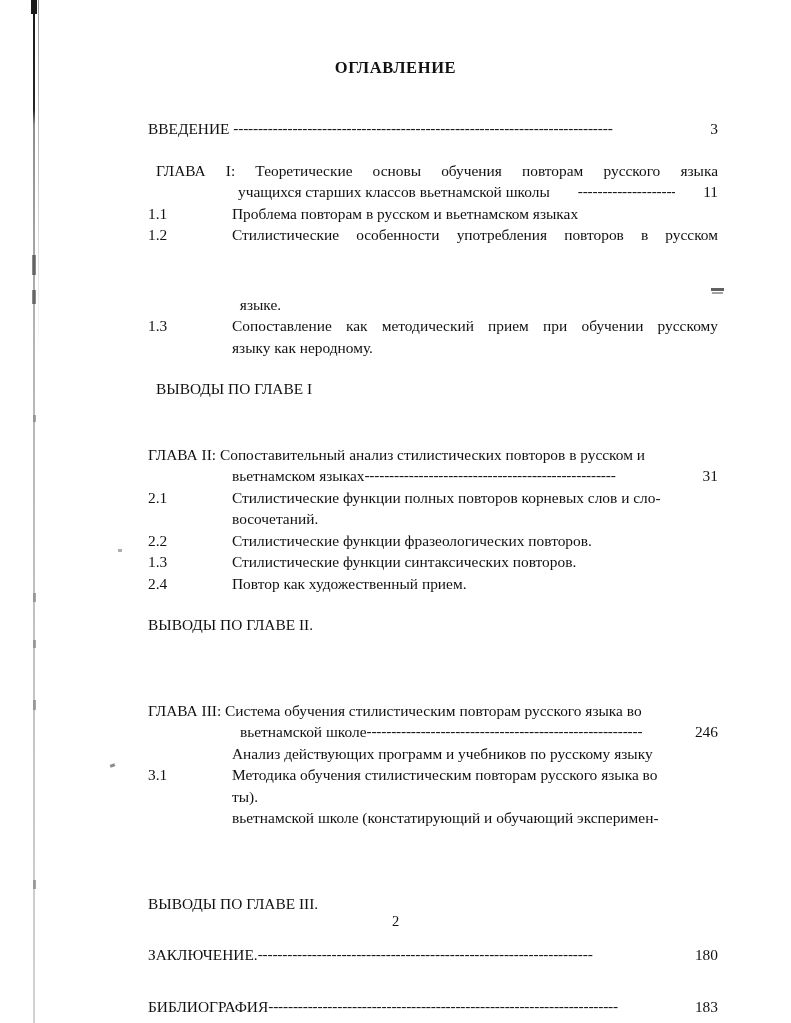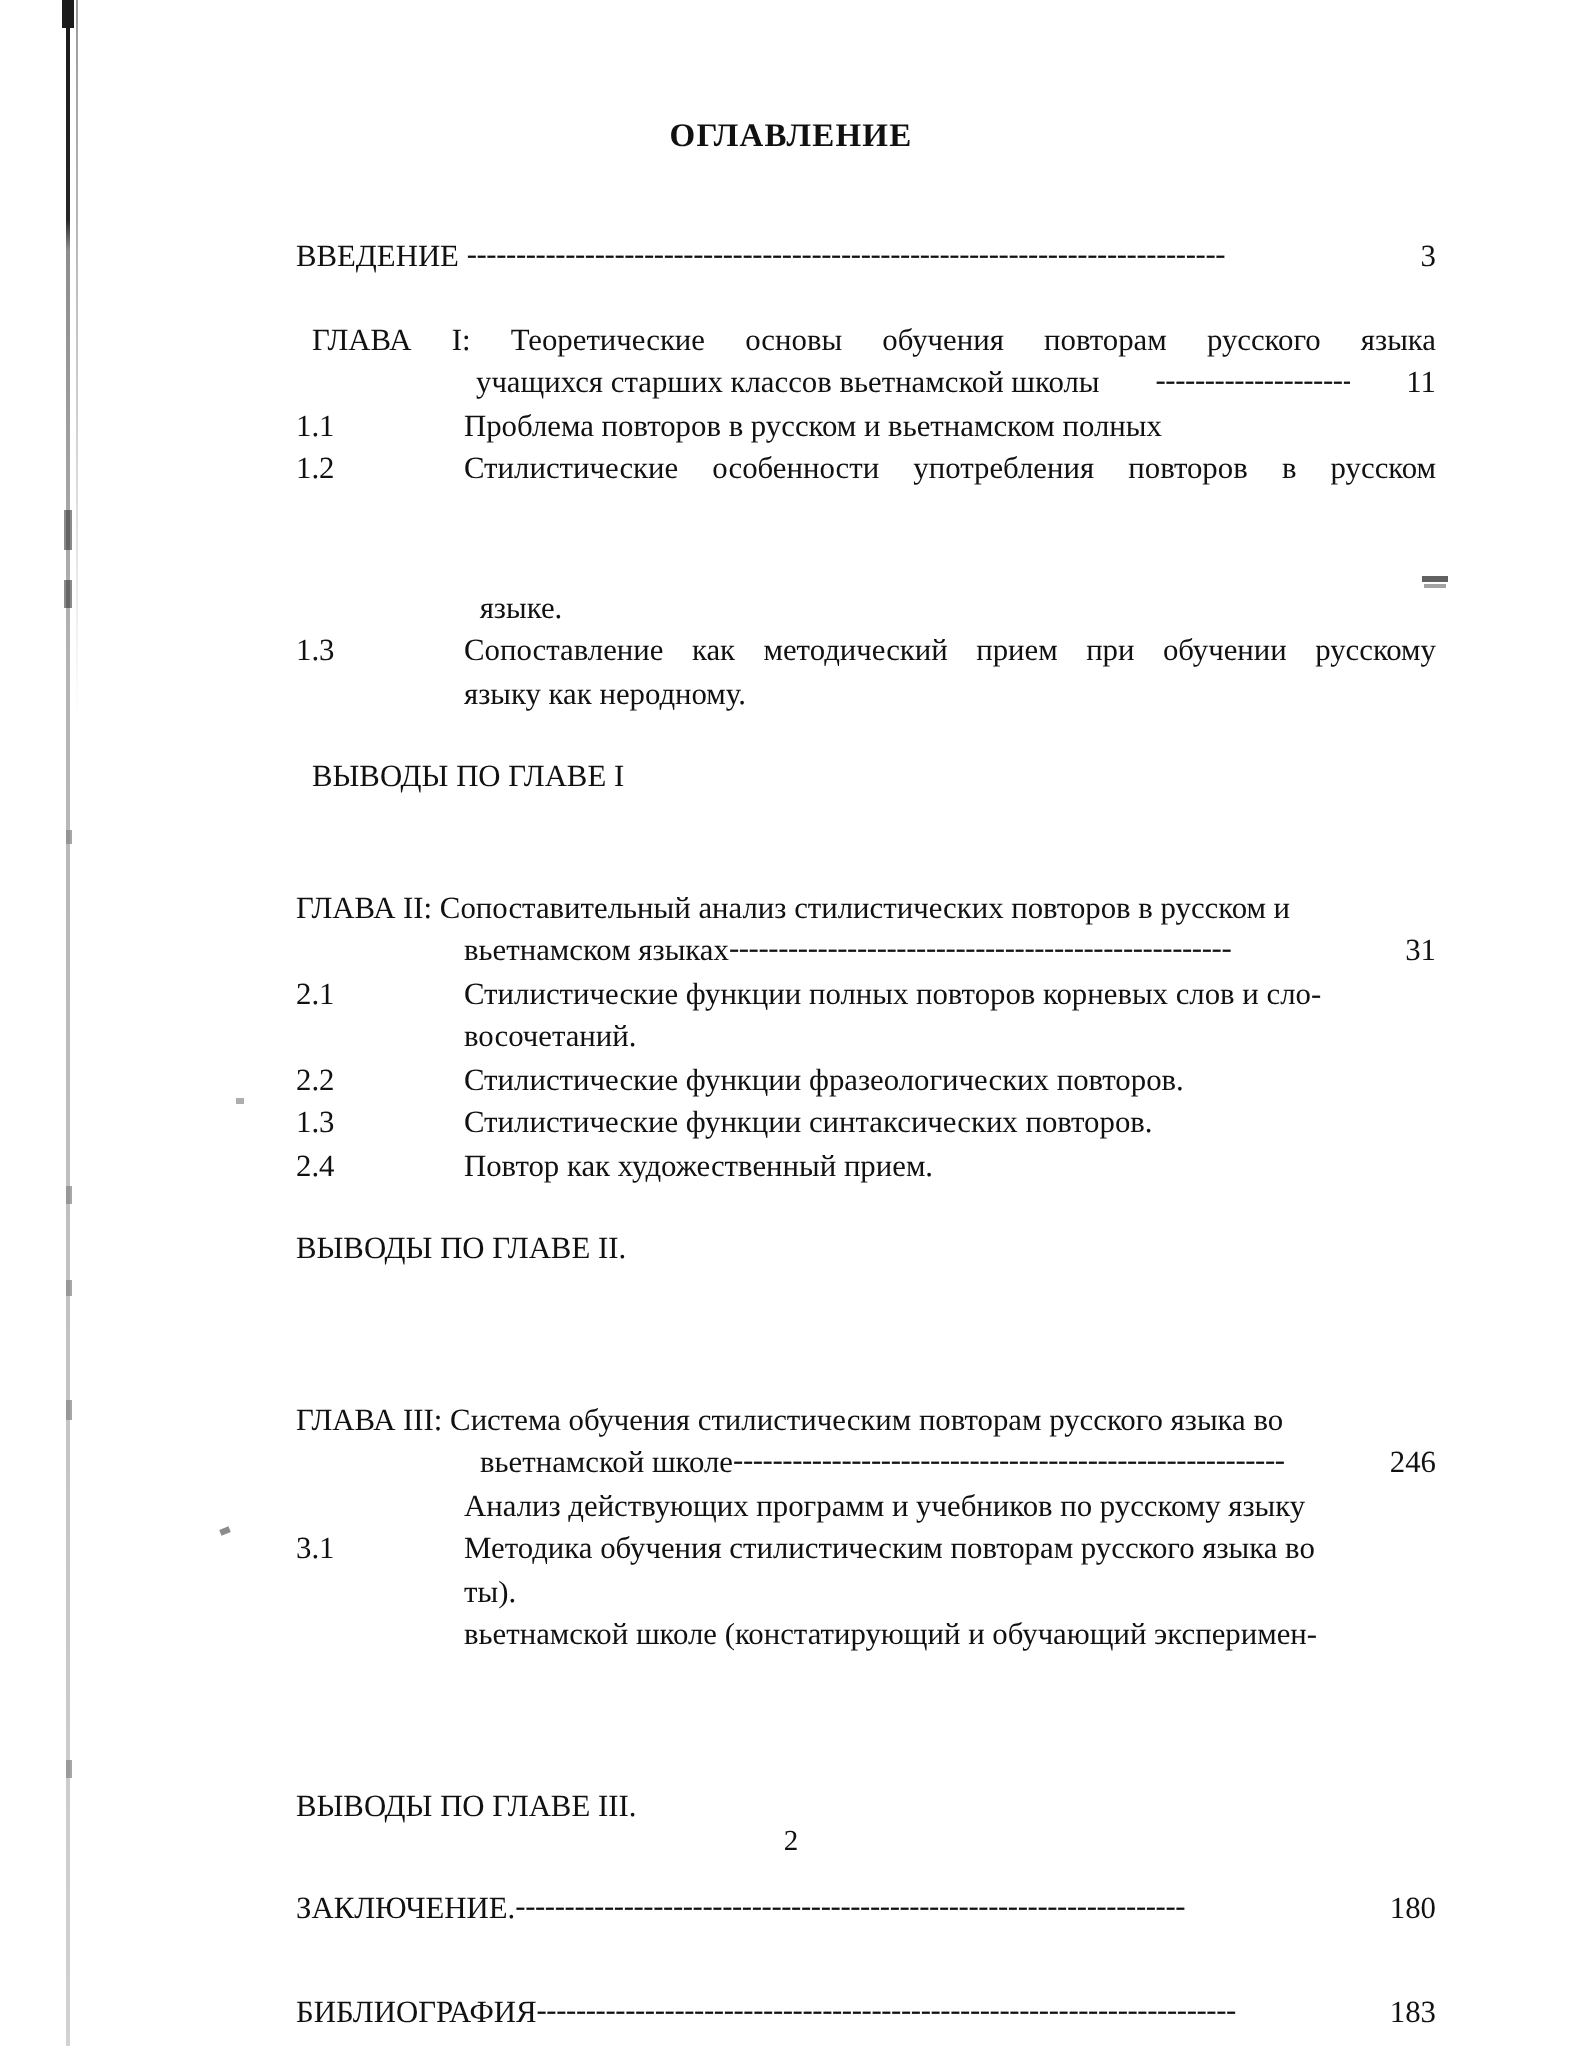--- a/index.html
+++ b/index.html
@@ -229,21 +229,21 @@
 
       <div class="line ind-chapter just">ГЛАВА  I:  Теоретические  основы  обучения  повторам  русского  языка</div>
       <div class="line ind-cont leader-line">
         <span>учащихся старших классов вьетнамской школы</span>
         <span class="lead">---------------------</span>
         <span class="pg">11</span>
       </div>
 
       <div class="row">
         <span class="num">1.1</span>
-        <span class="txt">Проблема повторов в русском и вьетнамском полных</span>
+        <span class="txt">Проблема повторам в русском и вьетнамском языках</span>
       </div>
 
       <div class="row">
         <span class="num">1.2</span>
         <span class="txt just">Стилистические  особенности  употребления  повторов  в  русском</span>
       </div>
       <div class="line ind-body-sm"> языке.</div>
 
       <div class="row">
         <span class="num">1.3</span>

